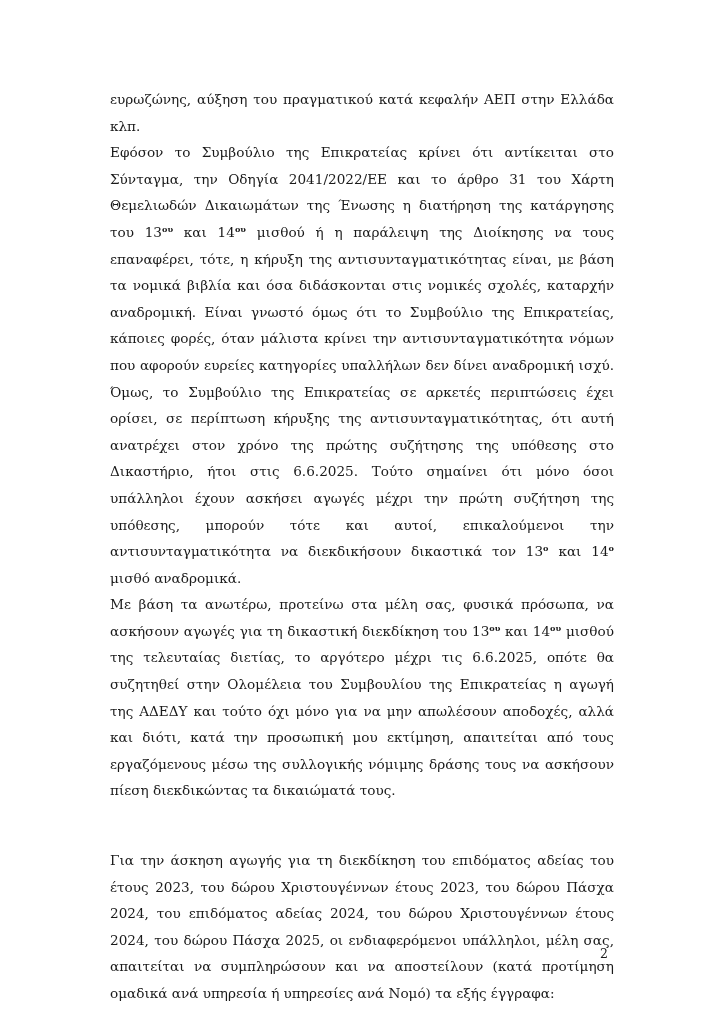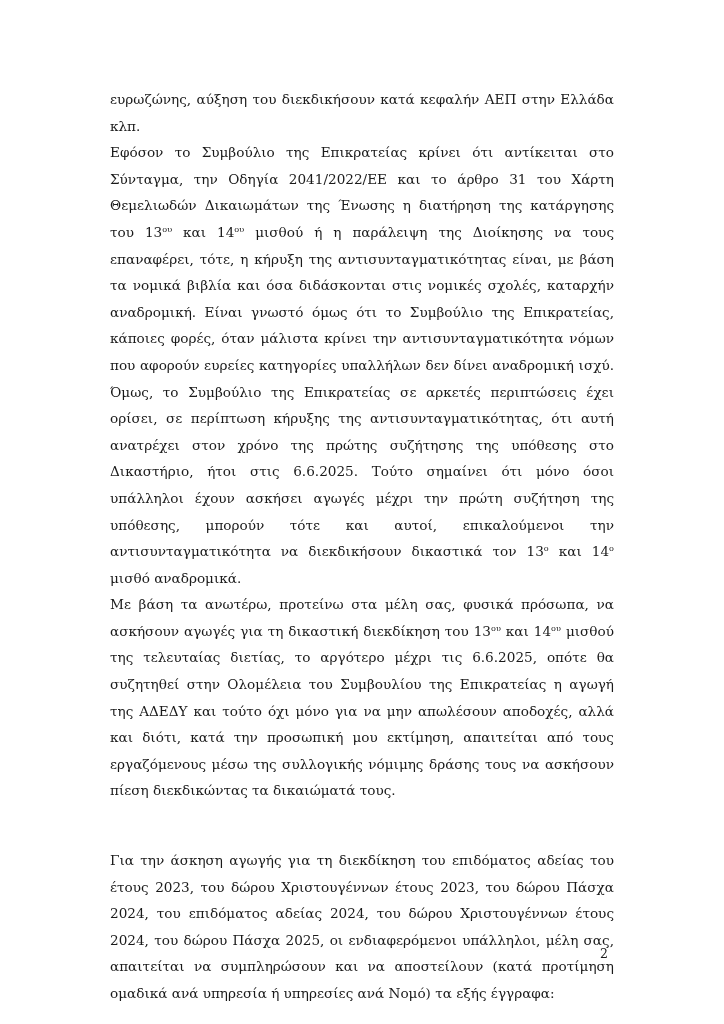--- a/index.html
+++ b/index.html
@@ -7,31 +7,31 @@
   .page {
     position: absolute; left: 110px; top: 86px; width: 504px;
     font-family: "DejaVu Serif", serif;
     font-size: 13.6px;
     line-height: 26.6px;
     color: #1a1a1a;
     text-align: justify;
   }
   .page p { margin: 0; }
   .page p.gap { margin-top: 43px; }
-  sup { font-size: 0.6em; line-height: 0; vertical-align: 0.6em; }
+  sup { font-size: 0.6em; line-height: 0; vertical-align: 0.6em; font-weight: bold; }
   .pageno {
     position: absolute; left: 600px; top: 946px;
     font-family: "DejaVu Serif", serif; font-size: 12.5px; color: #1a1a1a;
   }
 </style>
 </head>
 <body>
 
 <div class="page">
-  <p>ευρωζώνης, αύξηση του διεκδικήσουν κατά κεφαλήν ΑΕΠ στην Ελλάδα κλπ.</p>
+  <p>ευρωζώνης, αύξηση του πραγματικού κατά κεφαλήν ΑΕΠ στην Ελλάδα κλπ.</p>
 
   <p><span>Εφόσον το Συμβούλιο της Επικρατείας κρίνει ότι αντίκειται στο Σύνταγμα, την Οδηγία 2041/2022/ΕΕ και το άρθρο 31 του Χάρτη Θεμελιωδών Δικαιωμάτων της Ένωσης η διατήρηση της κατάργησης του 13</span><sup>ου</sup><span> και 14</span><sup>ου</sup><span> μισθού ή η παράλειψη της Διοίκησης να τους επαναφέρει, τότε, η κήρυξη της αντισυνταγματικότητας είναι, με βάση τα νομικά βιβλία και όσα διδάσκονται στις νομικές σχολές, καταρχήν αναδρομική. Είναι γνωστό όμως ότι το Συμβούλιο της Επικρατείας, κάποιες φορές, όταν μάλιστα κρίνει την αντισυνταγματικότητα νόμων που αφορούν ευρείες κατηγορίες υπαλλήλων δεν δίνει αναδρομική ισχύ. Όμως, το Συμβούλιο της Επικρατείας σε αρκετές περιπτώσεις έχει ορίσει, σε περίπτωση κήρυξης της αντισυνταγματικότητας, ότι αυτή ανατρέχει στον χρόνο της πρώτης συζήτησης της υπόθεσης στο Δικαστήριο, ήτοι στις 6.6.2025. Τούτο σημαίνει ότι μόνο όσοι υπάλληλοι έχουν ασκήσει αγωγές μέχρι την πρώτη συζήτηση της υπόθεσης, μπορούν τότε και αυτοί, επικαλούμενοι την αντισυνταγματικότητα να διεκδικήσουν δικαστικά τον 13</span><sup>ο</sup><span> και 14</span><sup>ο</sup><span> μισθό αναδρομικά.</span></p>
 
   <p><span>Με βάση τα ανωτέρω, προτείνω στα μέλη σας, φυσικά πρόσωπα, να ασκήσουν αγωγές για τη δικαστική διεκδίκηση του 13</span><sup>ου</sup><span> και 14</span><sup>ου</sup><span> μισθού της τελευταίας διετίας, το αργότερο μέχρι τις 6.6.2025, οπότε θα συζητηθεί στην Ολομέλεια του Συμβουλίου της Επικρατείας η αγωγή της ΑΔΕΔΥ και τούτο όχι μόνο για να μην απωλέσουν αποδοχές, αλλά και διότι, κατά την προσωπική μου εκτίμηση, απαιτείται από τους εργαζόμενους μέσω της συλλογικής νόμιμης δράσης τους να ασκήσουν πίεση διεκδικώντας τα δικαιώματά τους.</span></p>
 
   <p class="gap">Για την άσκηση αγωγής για τη διεκδίκηση του επιδόματος αδείας του έτους 2023, του δώρου Χριστουγέννων έτους 2023, του δώρου Πάσχα 2024, του επιδόματος αδείας 2024, του δώρου Χριστουγέννων έτους 2024, του δώρου Πάσχα 2025, οι ενδιαφερόμενοι υπάλληλοι, μέλη σας, απαιτείται να συμπληρώσουν και να αποστείλουν (κατά προτίμηση ομαδικά ανά υπηρεσία ή υπηρεσίες ανά Νομό) τα εξής έγγραφα:</p>
 </div>
 
 <div class="pageno">2</div>
 

